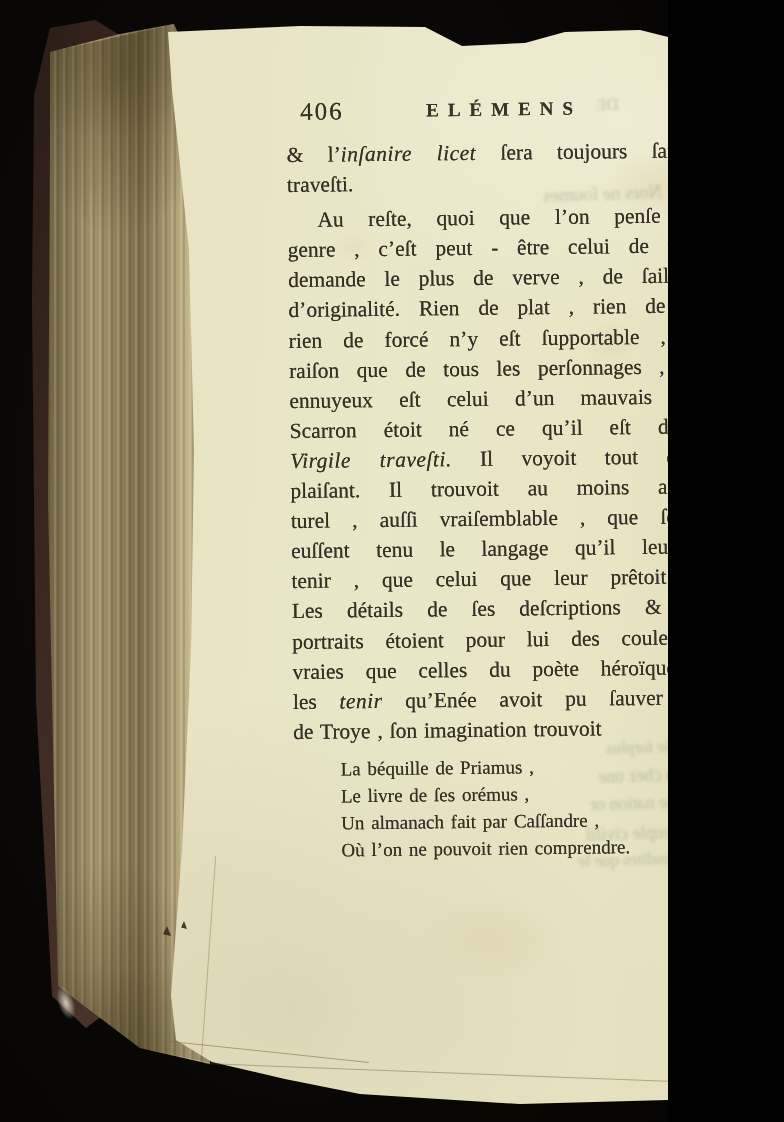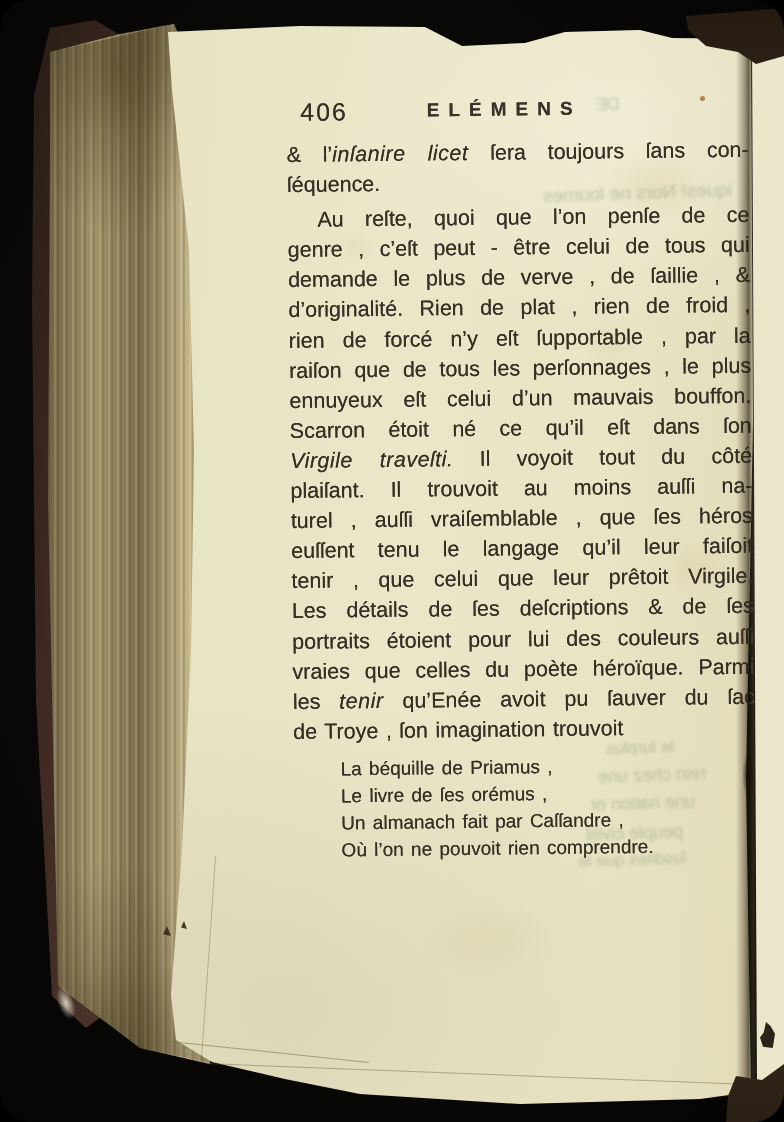--- a/index.html
+++ b/index.html
@@ -1,20 +1,19 @@
 <!DOCTYPE html>
 <html><head>
 <meta charset="utf-8">
 <style>
   html,body{margin:0;padding:0;background:#000;}
   .scene{
-    position:relative;width:784px;height:1122px;overflow:hidden;
+    position:relative;width:668px;height:1122px;overflow:hidden;
     background:radial-gradient(ellipse at 45% 45%, #12100a 0%, #0a0806 60%, #050403 100%);
-    font-family:Liberation Sans, sans-serif;
-    border-radius:31px;
+    font-family:Liberation Serif, serif;
   }
   .layer{position:absolute;left:0;top:0;width:784px;height:1122px;}
 
   
   .cover-left{
     background:linear-gradient(100deg,#241813 0%,#3f2b23 18%,#5a4134 45%,#4a342a 70%,#2e1f19 100%);
     clip-path:polygon(34px 95px,50px 28px,95px 20px,128px 40px,92px 62px,72px 122px,64px 300px,60px 600px,62px 850px,70px 992px,102px 1016px,86px 1028px,52px 996px,36px 700px,32px 300px);
   }
   
   .page-stack{
@@ -138,21 +137,21 @@
       <span class="ghost" style="left: 578px; top: 850px; font-size: 17px;">ſusdites que le</span>
     </div>
 
   <div class="textblock">
     <div class="runline">
       <span class="folio">406</span>
       <span class="runtitle">ELÉMENS</span>
     </div>
     <div class="bodytext" id="body-text">
         <div class="line"><span>&amp; l’</span><span class="it">inſanire licet</span><span> ſera toujours ſans con-</span></div>
-        <div class="line end"><span>ſéquence.</span></div>
+        <div class="line end"><span>traveſti.</span></div>
         <div class="line indent para"><span>Au reſte, quoi que l’on penſe de ce</span></div>
         <div class="line"><span>genre , c’eſt peut - être celui de tous qui</span></div>
         <div class="line"><span>demande le plus de verve , de ſaillie , &amp;</span></div>
         <div class="line"><span>d’originalité. Rien de plat , rien de froid ,</span></div>
         <div class="line"><span>rien de forcé n’y eſt ſupportable , par la</span></div>
         <div class="line"><span>raiſon que de tous les perſonnages , le plus</span></div>
         <div class="line"><span>ennuyeux eſt celui d’un mauvais bouffon.</span></div>
         <div class="line"><span>Scarron étoit né ce qu’il eſt dans ſon</span></div>
         <div class="line"><span></span><span class="it">Virgile traveſti.</span><span> Il voyoit tout du côté</span></div>
         <div class="line"><span>plaiſant. Il trouvoit au moins auſſi na-</span></div>

